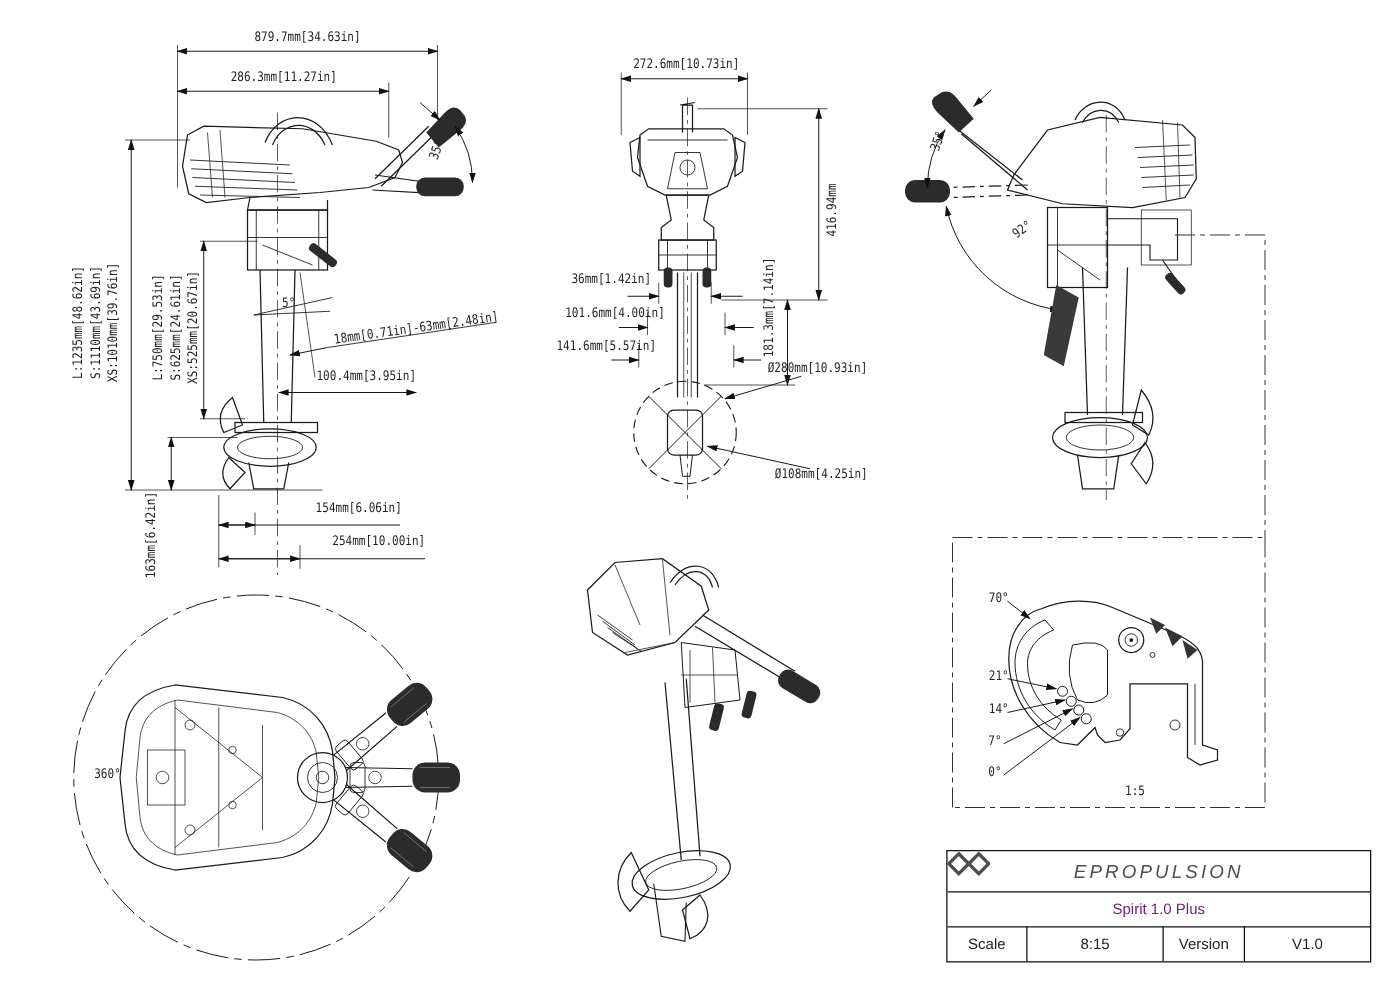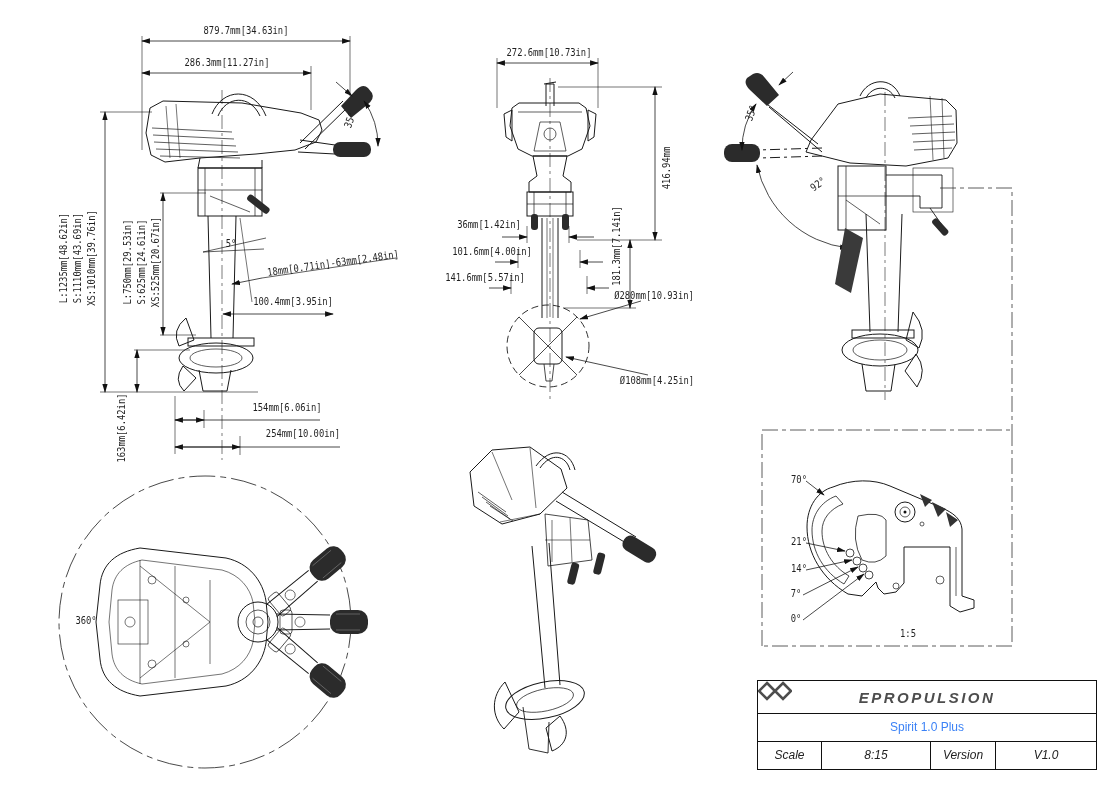--- a/index.html
+++ b/index.html
@@ -11,28 +11,28 @@
   .rot{transform:translate(-50%,-50%) rotate(-90deg) scaleX(.84);}
   .r70{transform:translate(-50%,-50%) rotate(-70deg) scaleX(.84);}
   .r35{transform:translate(-50%,-50%) rotate(-35deg) scaleX(.84);}
   .r8{transform:translate(-50%,-50%) rotate(-8deg) scaleX(.84);}
   
   .tb{position:absolute;left:757px;top:680px;width:338px;height:88px;border:1.6px solid #111;
       font-family:"Liberation Sans",sans-serif;}
   .tb-row1{position:absolute;left:0;top:0;width:100%;height:32px;border-bottom:1.4px solid #111;
       display:flex;align-items:center;justify-content:center;gap:8px;}
   .tb-row2{position:absolute;left:0;top:32px;width:100%;height:28px;border-bottom:1.4px solid #111;
-      display:flex;align-items:center;justify-content:center;font-size:12px;color:#3b82f6;}
+      display:flex;align-items:center;justify-content:center;font-size:12px;color:#701a75;}
   .tb-row3{position:absolute;left:0;top:60px;width:100%;height:28px;display:flex;}
-  .tb-cell{display:flex;align-items:center;justify-content:center;font-size:12px;color:#222;height:100%;font-style:italic;}
+  .tb-cell{display:flex;align-items:center;justify-content:center;font-size:12px;color:#222;height:100%;}
   .c1{width:63px;border-right:1.4px solid #111;}
   .c2{width:108px;border-right:1.4px solid #111;}
   .c3{width:64px;border-right:1.4px solid #111;}
   .c4{flex:1;}
-  .brand{font-size:15px;font-weight:bold;font-style:italic;letter-spacing:2.5px;color:#4d4d4d;}
+  .brand{font-size:15px;font-weight:normal;font-style:italic;letter-spacing:2.5px;color:#4d4d4d;}
 </style>
 </head>
 <body>
 
 <div id="sheet">
 
 <svg width="1110" height="786" viewBox="0 0 1110 786">
   <defs>
     <marker id="a" viewBox="0 0 10 6" refX="9" refY="3" markerWidth="11" markerHeight="7" orient="auto-start-reverse">
       <path d="M0,0 L10,3 L0,6 Z" fill="#111"></path>

